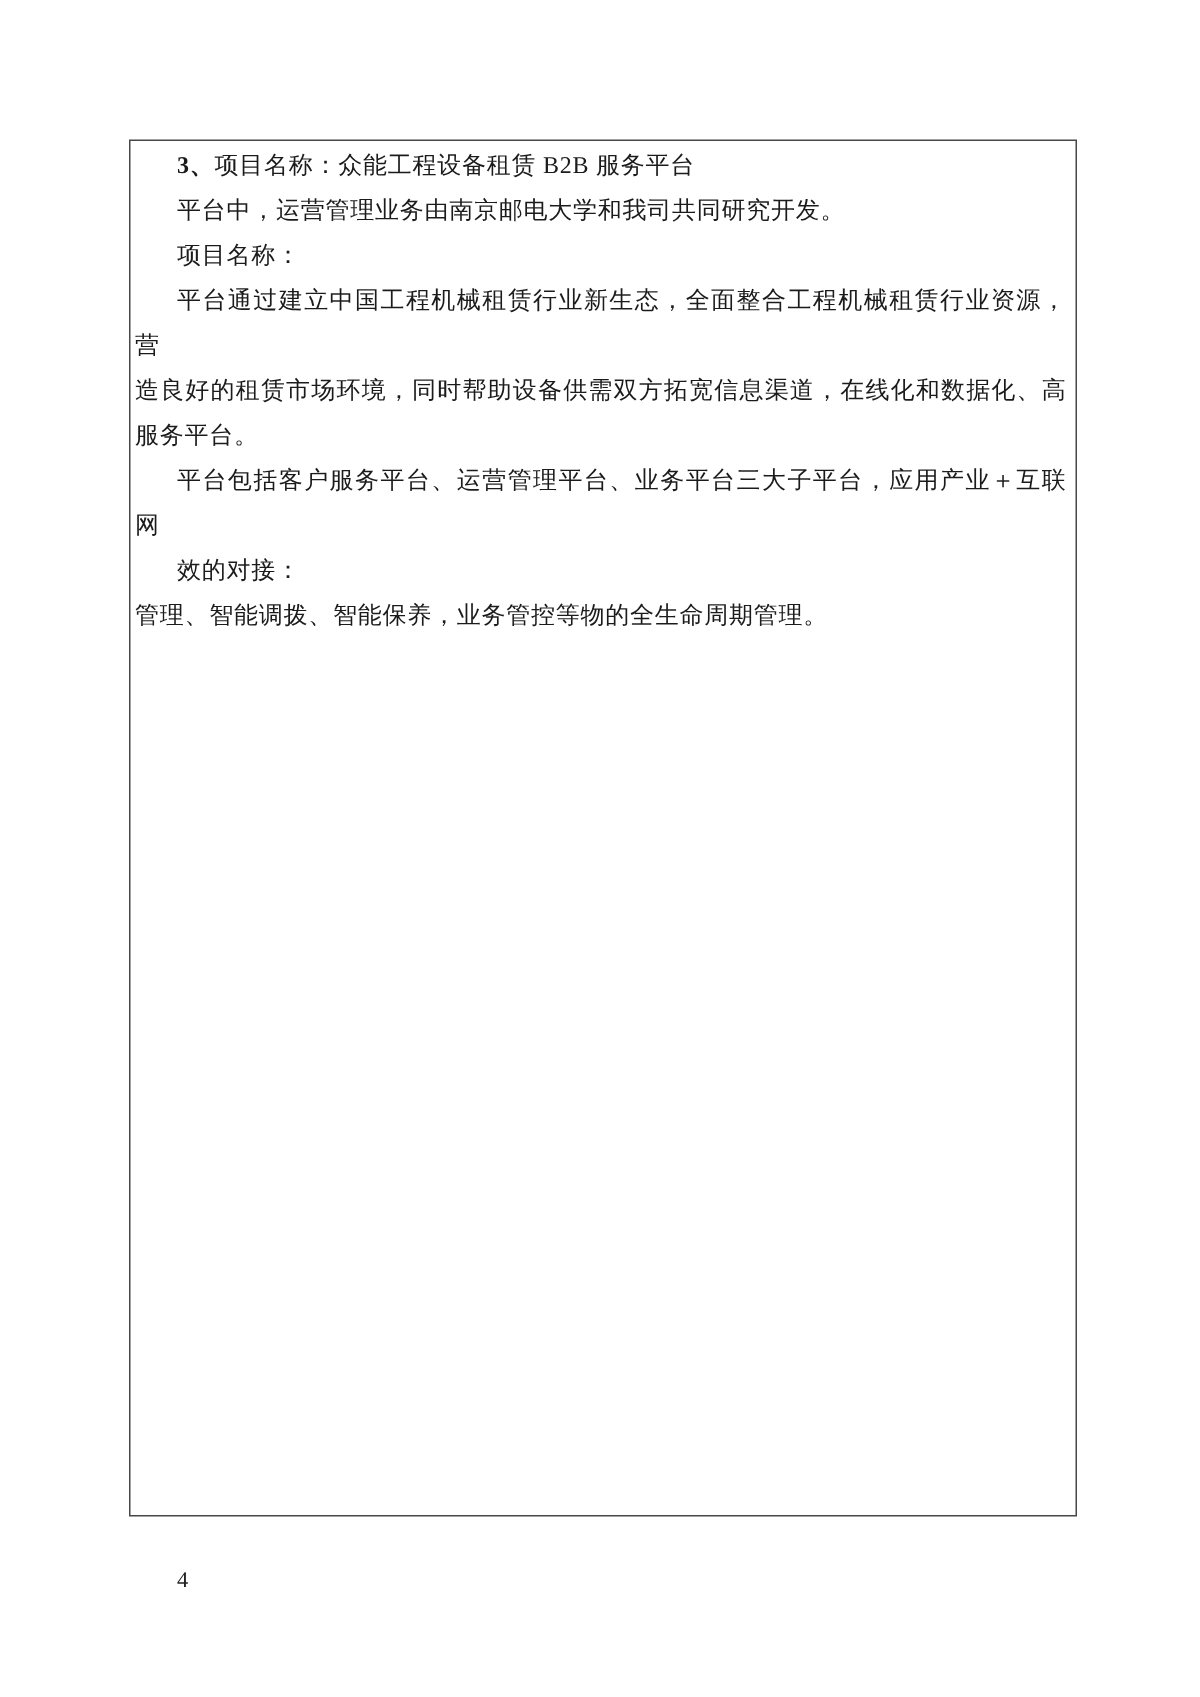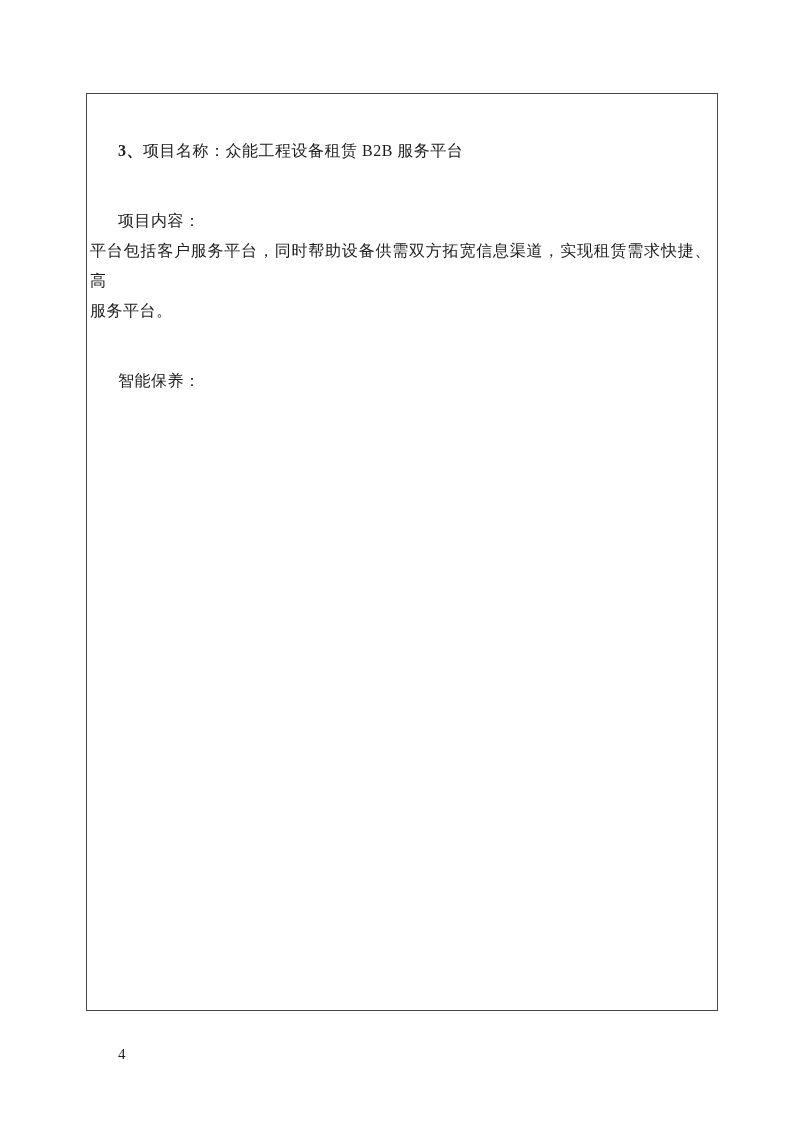--- a/index.html
+++ b/index.html
@@ -25,21 +25,20 @@
     padding: 2px 6px 0 3px;
     font-size: 16px;
     line-height: 30px;
     letter-spacing: 0.5px;
   }
   .line {
     min-height: 30px;
   }
   .indent {
     text-indent: 28px;
-    margin-top: 40px;
   }
   .fill {
     text-align: justify;
     text-align-last: justify;
   }
   .heading .num {
     font-weight: bold;
   }
   .pagenum {
     position: absolute;
@@ -50,19 +49,23 @@
     color: #222222;
   }
 </style>
 </head>
 <body>
 
 <div class="content-cell">
   <div class="line indent heading">
     <span class="num">3、</span><span>项目名称：众能工程设备租赁 B2B 服务平台</span>
   </div>
-  <div class="line indent">项目内容：</div>
-  <div class="line fill">平台包括客户服务平台，同时帮助设备供需双方拓宽信息渠道，实现租赁需求快捷、高</div>
+  <div class="line indent">平台中，运营管理业务由南京邮电大学和我司共同研究开发。</div>
+  <div class="line indent">项目名称：</div>
+  <div class="line indent fill">平台通过建立中国工程机械租赁行业新生态，全面整合工程机械租赁行业资源，营</div>
+  <div class="line fill">造良好的租赁市场环境，同时帮助设备供需双方拓宽信息渠道，在线化和数据化、高</div>
   <div class="line">服务平台。</div>
-  <div class="line indent">智能保养：</div>
+  <div class="line indent fill">平台包括客户服务平台、运营管理平台、业务平台三大子平台，应用产业＋互联网</div>
+  <div class="line indent">效的对接：</div>
+  <div class="line">管理、智能调拨、智能保养，业务管控等物的全生命周期管理。</div>
 </div>
 
 <div class="pagenum">4</div>
 
 </body></html>

